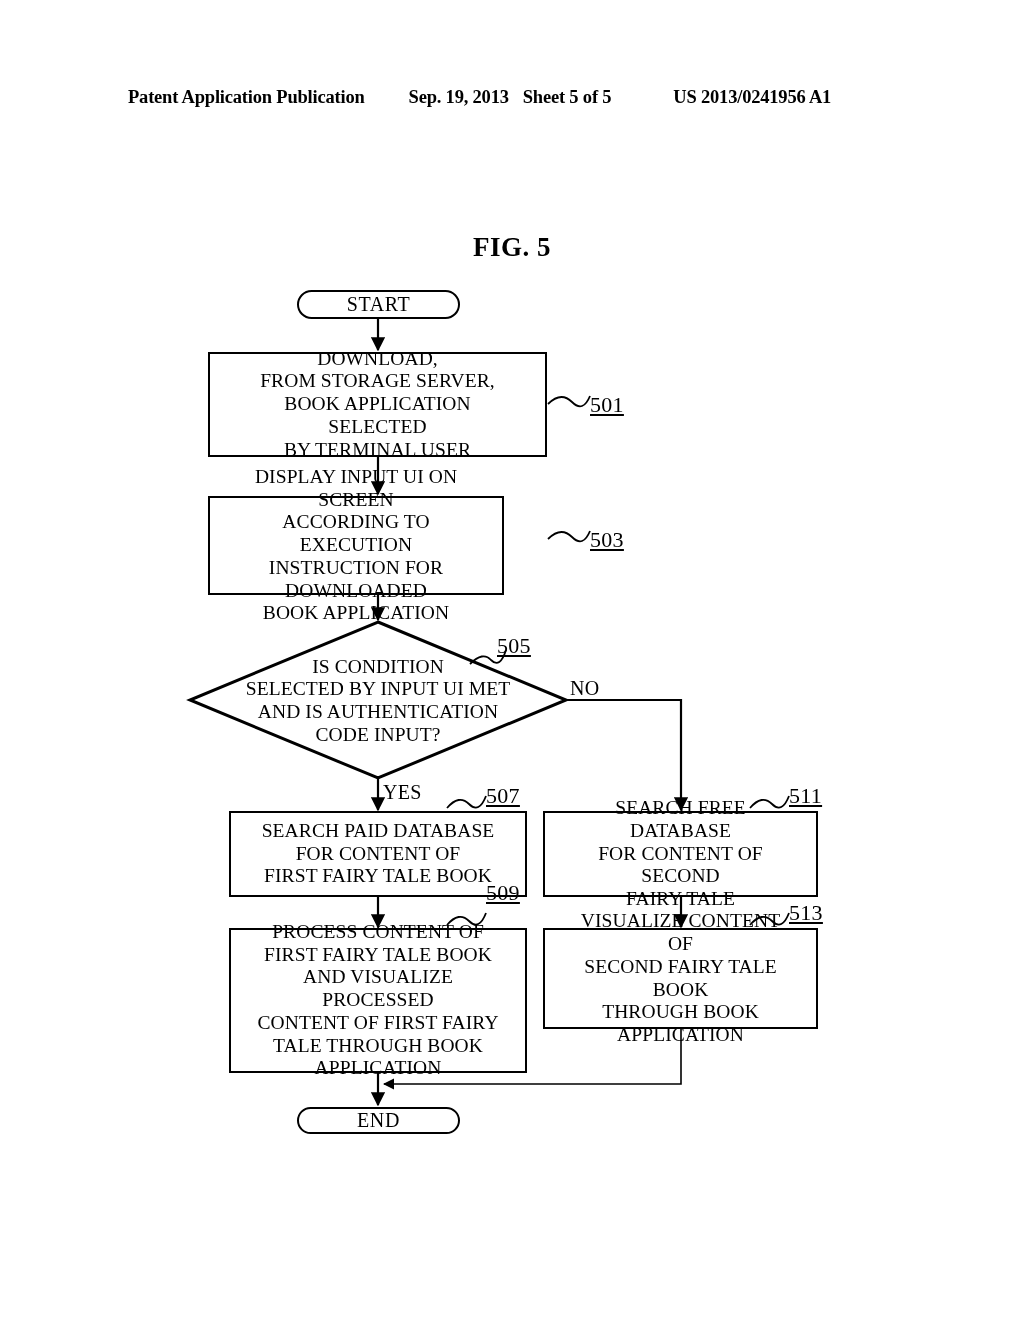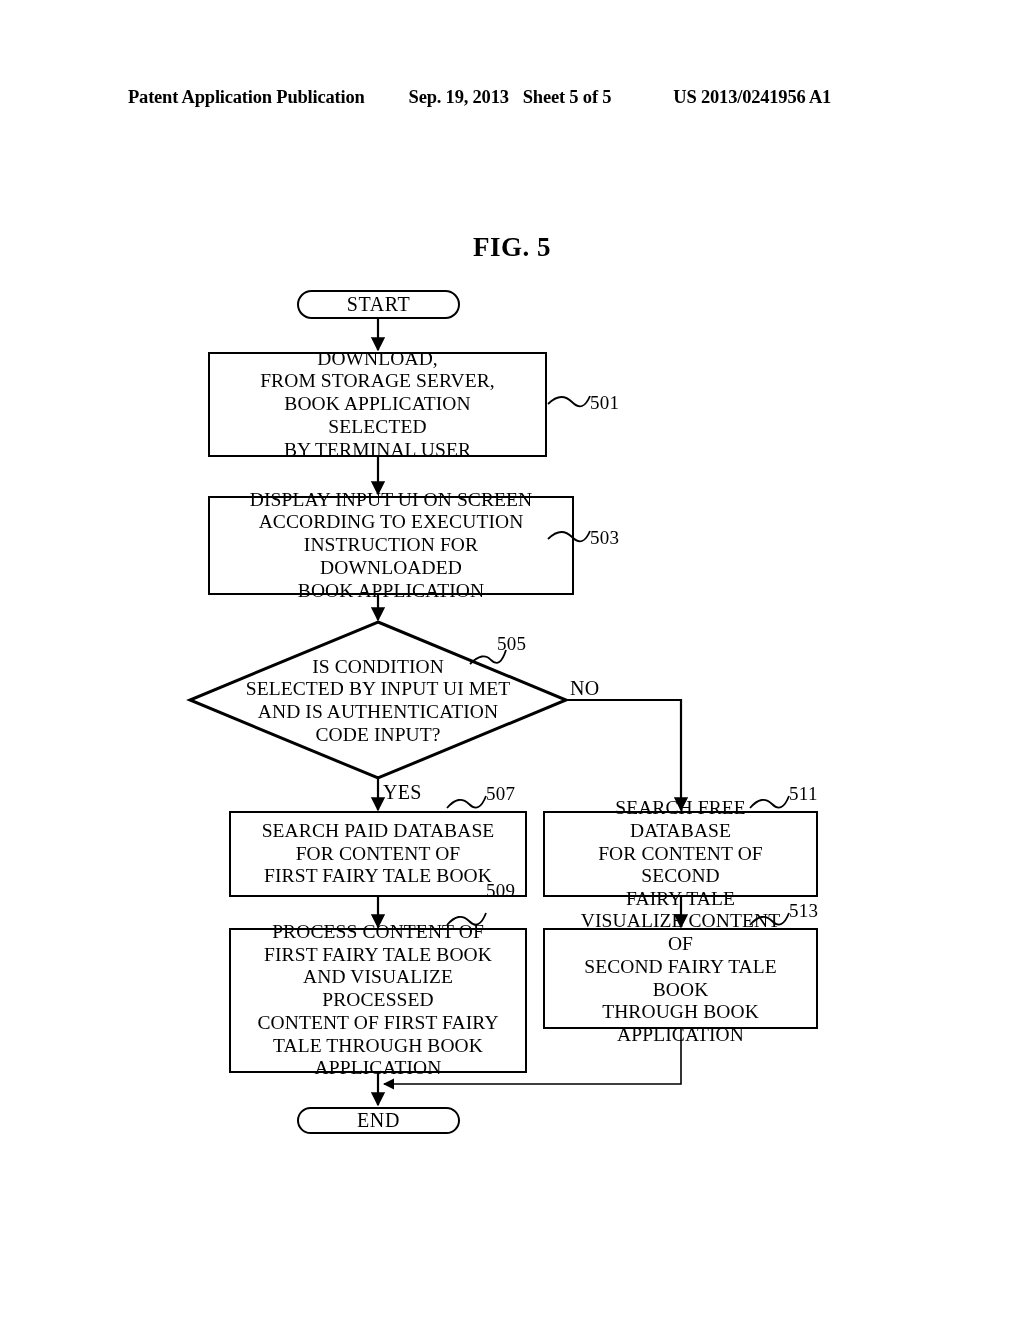--- a/index.html
+++ b/index.html
@@ -97,23 +97,24 @@
     justify-content: center;
     text-align: center;
     font-size: 19.5px;
     line-height: 1.165;
     letter-spacing: 0.1px;
   }
 
   
   .ref {
     position: absolute;
-    font-size: 19px;
+    font-size: 22px;
     letter-spacing: 0.3px;
     white-space: nowrap;
+    text-decoration: underline;
   }
 
   
   .branch {
     position: absolute;
     font-size: 20px;
     letter-spacing: 0.3px;
     white-space: nowrap;
   }
 </style>
@@ -164,21 +165,21 @@
 
   <div class="node term" style="left:297px; top:290px; width:163px; height:29px;">
     <span class="txt">START</span>
   </div>
 
   <div class="node proc" style="left:208px; top:352px; width:339px; height:105px;">
     <span class="txt">DOWNLOAD,<br>FROM STORAGE SERVER,<br>BOOK APPLICATION SELECTED<br>BY TERMINAL USER</span>
   </div>
   <div class="ref" style="left:590px; top:392px;">501</div>
 
-  <div class="node proc" style="left:208px; top:496px; width:366px; height:99px;">
+  <div class="node proc" style="left:208px; top:496px; width:296px; height:99px;">
     <span class="txt">DISPLAY INPUT UI ON SCREEN<br>ACCORDING TO EXECUTION<br>INSTRUCTION FOR DOWNLOADED<br>BOOK APPLICATION</span>
   </div>
   <div class="ref" style="left:590px; top:527px;">503</div>
 
   <div class="decision-label" style="left:190px; top:652px; width:376px; height:98px;">
     <span class="txt">IS CONDITION<br>SELECTED BY INPUT UI MET<br>AND IS AUTHENTICATION<br>CODE INPUT?</span>
   </div>
   <div class="ref" style="left:497px; top:633px;">505</div>
 
   <div class="branch" style="left:383px; top:781px;">YES</div>

